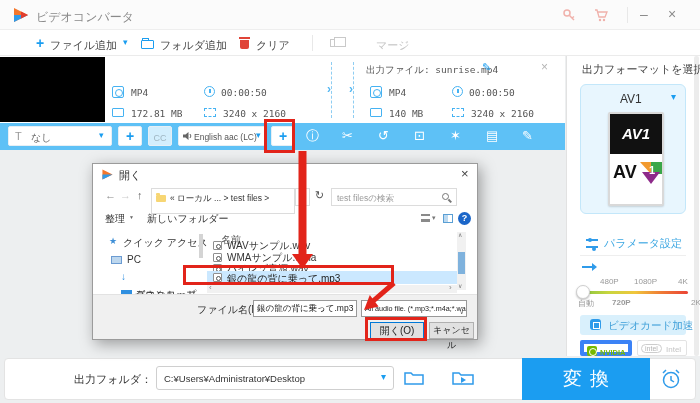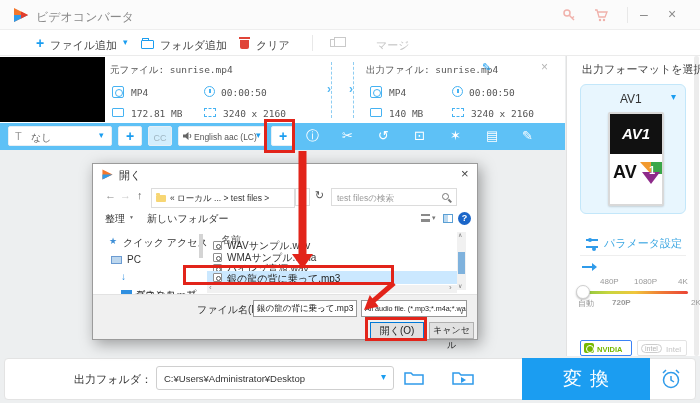--- a/index.html
+++ b/index.html
@@ -46,21 +46,21 @@
   .sbscroll{left:694px;top:56px;width:5px;height:300px;background:#ececec;border-radius:2px;}
   .av1card{left:580px;top:84px;width:106px;height:130px;background:#e8f6fe;border:1px solid #c3e7fa;border-radius:6px;}
   .av1logo{left:608px;top:112px;width:56px;height:94px;background:#ffffff;border:2px solid #d9d9d9;border-radius:2px;box-shadow:0 1px 2px rgba(0,0,0,.15);}
   .av1top{left:0;top:0;width:52px;height:40px;background:#111;color:#fff;font-weight:bold;font-style:italic;font-size:15px;text-align:center;line-height:40px;}
   .slidertrack{left:582px;top:291px;width:106px;height:3px;border-radius:2px;background:linear-gradient(90deg,#86c440,#c8d63e,#f0c63c,#ef7a35,#ea4335);}
   .knob{left:576px;top:285px;width:14px;height:14px;background:#fff;border:1px solid #cfcfcf;border-radius:50%;box-shadow:0 1px 2px rgba(0,0,0,.25);}
   .slbl{font-size:8px;color:#999;}
   .gpubtn{left:580px;top:315px;width:106px;height:20px;background:#d9f0fc;border-radius:3px;}
   .gpuico{width:11px;height:11px;background:#2f9bea;border-radius:3px;}
   .gpuico::after{content:'';position:absolute;left:3px;top:3px;width:5px;height:5px;border:1px solid #fff;}
-  .nvbtn{left:580px;top:340px;width:52px;height:16px;background:#fff;border:1px solid #3b82f6;border-radius:2px;}
+  .nvbtn{left:580px;top:340px;width:52px;height:16px;background:#fff;border:4px solid #3b82f6;border-radius:2px;}
   .nvlogo{width:10px;height:10px;background:#76b900;border-radius:2px;}
   .nvlogo::after{content:'';position:absolute;left:2px;top:2px;width:6px;height:6px;border:1px solid #fff;border-radius:50%;}
   .intelbtn{left:637px;top:340px;width:50px;height:16px;background:#fff;border:1px solid #e3e3e3;border-radius:2px;}
   .intellogo{font-size:7px;color:#b5b5b5;border:1px solid #cdcdcd;border-radius:8px;padding:0 3px;}
   .paramico{width:12px;height:9px;border-top:2px solid #2f9bea;border-bottom:2px solid #2f9bea;}
   .paramico::before{content:'';position:absolute;left:2px;top:-3px;width:4px;height:4px;background:#2f9bea;border-radius:50%;}
   .paramico::after{content:'';position:absolute;left:6px;top:6px;width:4px;height:4px;background:#2f9bea;border-radius:50%;}
   .quickico{width:13px;height:2px;background:#2f9bea;}
   .quickico::after{content:'';position:absolute;right:-2px;top:-3px;width:0;height:0;border-left:5px solid #2f9bea;border-top:4px solid transparent;border-bottom:4px solid transparent;}
   
@@ -128,21 +128,20 @@
   <div class="tx tbtxt" style="left:160px;top:38px;">フォルダ追加</div>
   <div class="abs trash" style="left:240px;top:40px;"></div>
   <div class="tx tbtxt" style="left:256px;top:38px;">クリア</div>
   <div class="abs vsep" style="left:312px;top:35px;"></div>
   <div class="abs merge-ico" style="left:330px;top:39px;"></div>
   <div class="tx tbtxt gray" style="left:348px;top:38px;">マージ</div>
 
   <div class="abs filecard"></div>
   <div class="abs thumb"></div>
 
-  <div class="tx mono" style="left:110px;top:64px;">元ファイル: sunrise.mp4</div>
   <div class="abs mp4ico" style="left:112px;top:86px;"></div>
   <div class="tx mono" style="left:131px;top:87px;">MP4</div>
   <div class="abs clockico" style="left:204px;top:86px;"></div>
   <div class="tx mono" style="left:221px;top:87px;">00:00:50</div>
   <div class="abs folderico" style="left:112px;top:108px;"></div>
   <div class="tx mono" style="left:131px;top:108px;">172.81 MB</div>
   <div class="abs resico" style="left:204px;top:108px;"></div>
   <div class="tx mono" style="left:223px;top:108px;">3240 x 2160</div>
 
   <div class="abs dashline" style="left:331px;top:62px;"></div>
@@ -214,20 +213,24 @@
   <div class="abs" style="left:580px;top:255px;width:106px;height:1px;background:#eee;"></div>
   <div class="abs quickico" style="left:582px;top:266px;"></div>
   <div class="tx slbl" style="left:600px;top:277px;text-align:right;">480P</div>
   <div class="tx slbl" style="left:634px;top:277px;">1080P</div>
   <div class="tx slbl" style="left:678px;top:277px;">4K</div>
   <div class="abs slidertrack"></div>
   <div class="abs knob"></div>
   <div class="tx slbl" style="left:578px;top:298px;">自動</div>
   <div class="tx slbl" style="left:612px;top:298px;font-weight:bold;">720P</div>
   <div class="tx slbl" style="left:691px;top:298px;">2K</div>
+  <div class="abs gpubtn">
+    <span class="abs gpuico" style="left:10px;top:4px;"></span>
+    <span class="tx" style="left:28px;top:4px;font-size:10.5px;color:#3e9fd8;">ビデオカード加速</span>
+  </div>
   <div class="abs nvbtn">
     <span class="abs nvlogo" style="left:3px;top:2px;"></span>
     <span class="tx" style="left:16px;top:4px;font-size:7.5px;font-weight:bold;color:#76b900;">NVIDIA</span>
   </div>
   <div class="abs intelbtn">
     <span class="tx intellogo" style="left:3px;top:3px;">intel</span>
     <span class="tx" style="left:28px;top:4px;font-size:8px;color:#c5c5c5;">Intel</span>
   </div>
 
   <div class="abs bottombar"></div>
@@ -254,21 +257,21 @@
     <svg class="d-abs" style="left:8px;top:4px;" width="13" height="13" viewBox="0 0 18 18">
       <polygon points="2,2 16,9 2,16" fill="#f4772c"></polygon>
       <polygon points="2,9 16,9 2,16" fill="#2f9bea"></polygon>
     </svg>
     <span class="dtx" style="left:26px;top:4px;font-size:11px;">開く</span>
     <span class="dtx" style="left:368px;top:2px;font-size:13px;color:#444;">×</span>
 
     <span class="dtx" style="left:12px;top:25px;font-size:11px;color:#8a8a8a;">←</span>
     <span class="dtx" style="left:27px;top:25px;font-size:11px;color:#cccccc;">→</span>
     <span class="dtx" style="left:44px;top:25px;font-size:11px;color:#666;">↑</span>
-    <div class="dbox" style="left:58px;top:24px;width:144px;height:20px;">
+    <div class="dbox" style="left:58px;top:24px;width:144px;height:26px;">
       <span class="abs foldery" style="left:4px;top:6px;"></span>
       <span class="tx dsmall" style="left:18px;top:4px;">« ローカル ... &gt; test files &gt;</span>
     </div>
     <div class="dbox" style="left:202px;top:24px;width:15px;height:18px;text-align:center;">
       <span style="font-size:7px;color:#666;line-height:16px;">∨</span>
     </div>
     <span class="dtx" style="left:222px;top:25px;font-size:11px;color:#555;">↻</span>
     <div class="dbox" style="left:238px;top:24px;width:126px;height:18px;">
       <span class="tx" style="left:5px;top:4px;font-size:8.5px;color:#9a9a9a;">test filesの検索</span>
       <span class="abs mag" style="left:110px;top:4px;"></span>

